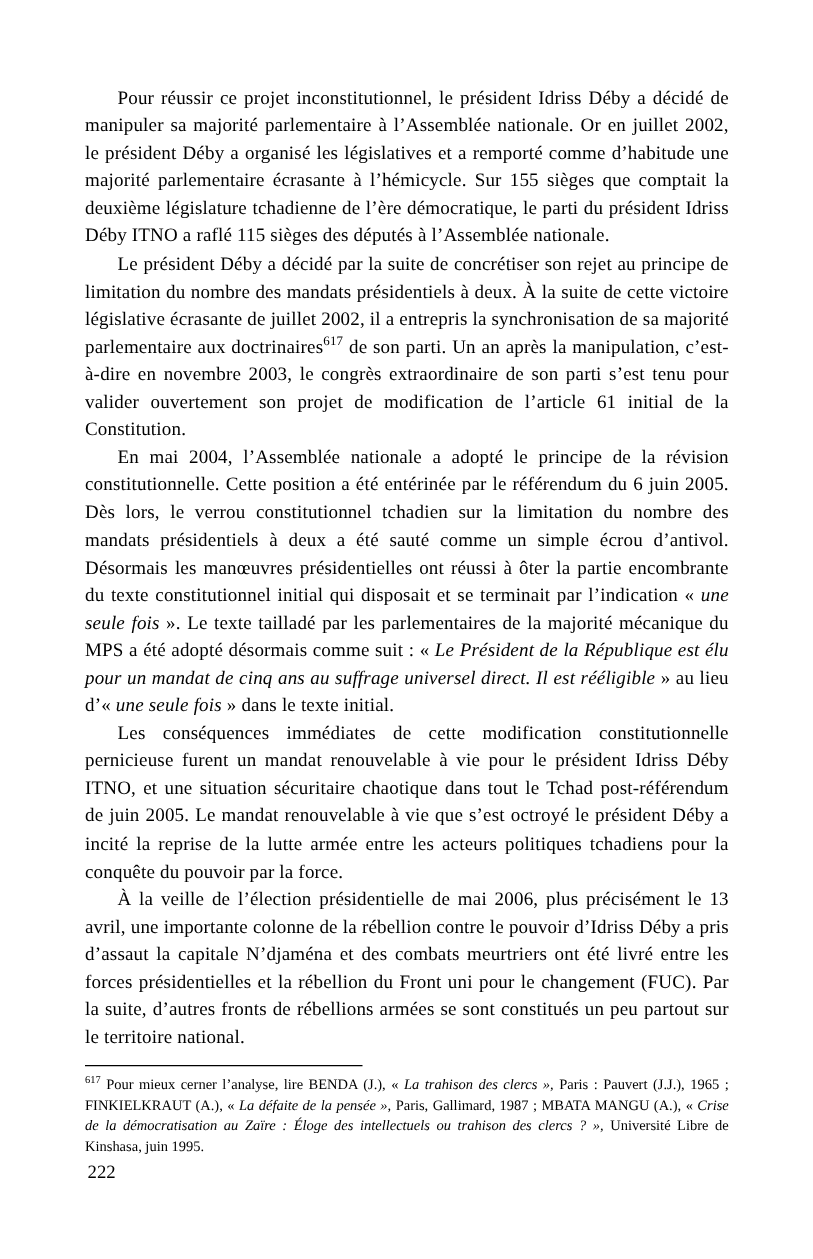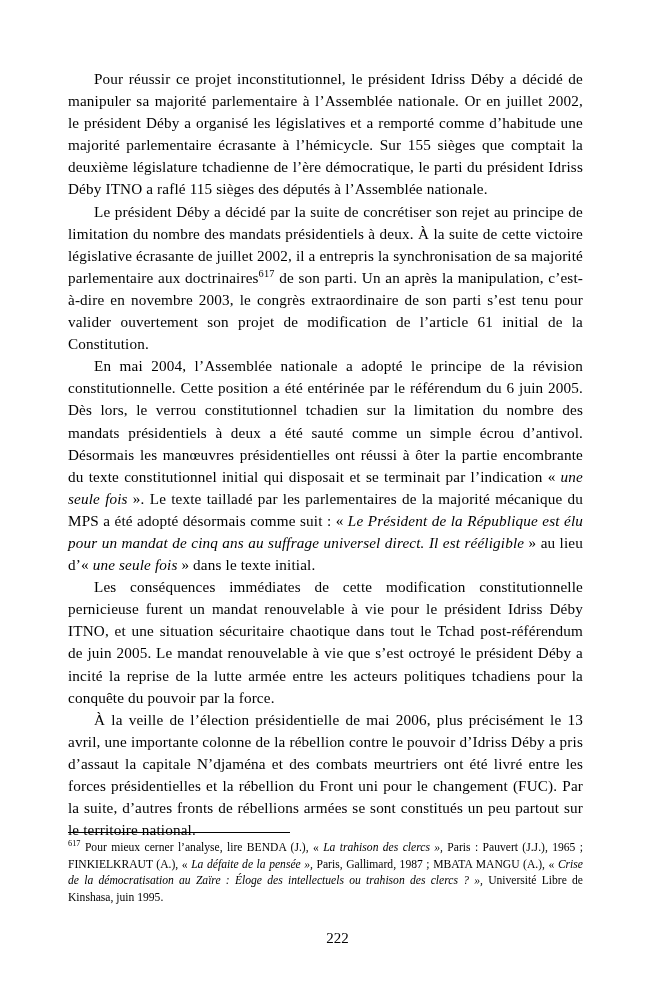--- a/index.html
+++ b/index.html
@@ -46,21 +46,21 @@
   sup.fnref {
     font-size: 0.68em;
     vertical-align: super;
     line-height: 0;
   }
 
   
   .footnote-area {
     position: absolute;
     left: 0;
-    top: 832px;
+    top: 852px;
     width: 515px;
   }
   .fn-rule {
     width: 222px;
     height: 0;
     border-top: 1.1px solid #000;
     margin: 0 0 7px 0;
   }
   p.fn {
     margin: 0;
@@ -72,24 +72,23 @@
     hyphens: none;
   }
   p.fn sup.fnnum {
     font-size: 0.72em;
     vertical-align: super;
     line-height: 0;
   }
 
   .page-number {
     position: absolute;
-    left: 12px;
+    left: 2px;
     top: 928px;
     width: 515px;
-    text-align: center;
     font-size: 15px;
     line-height: 20px;
   }
 </style>
 </head>
 <body>
 
 <div class="page">
 
   <div class="body-block">

